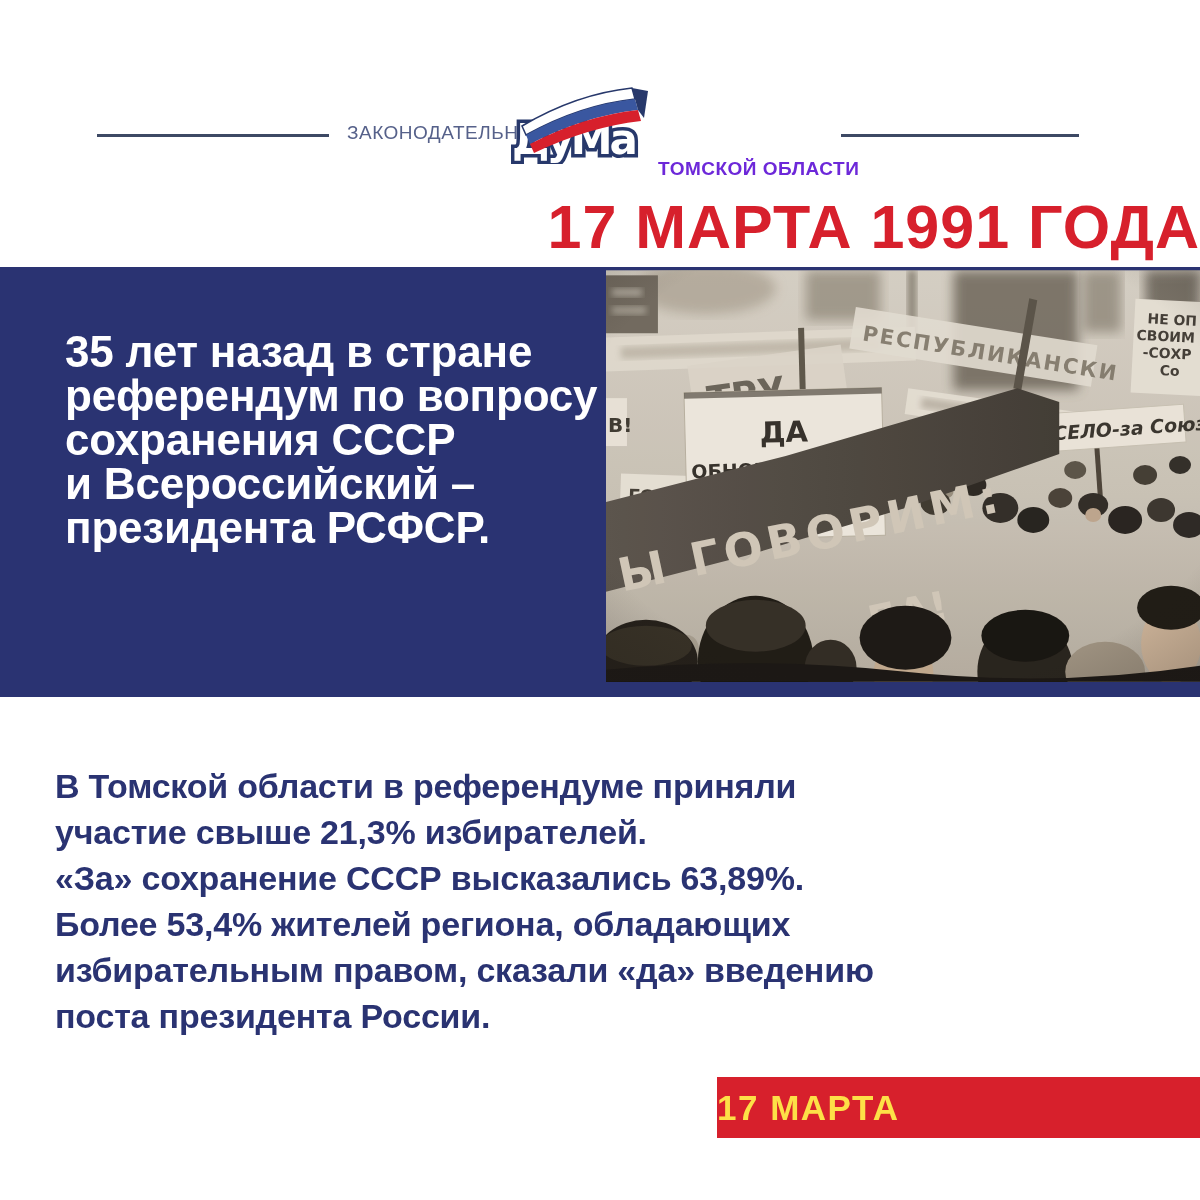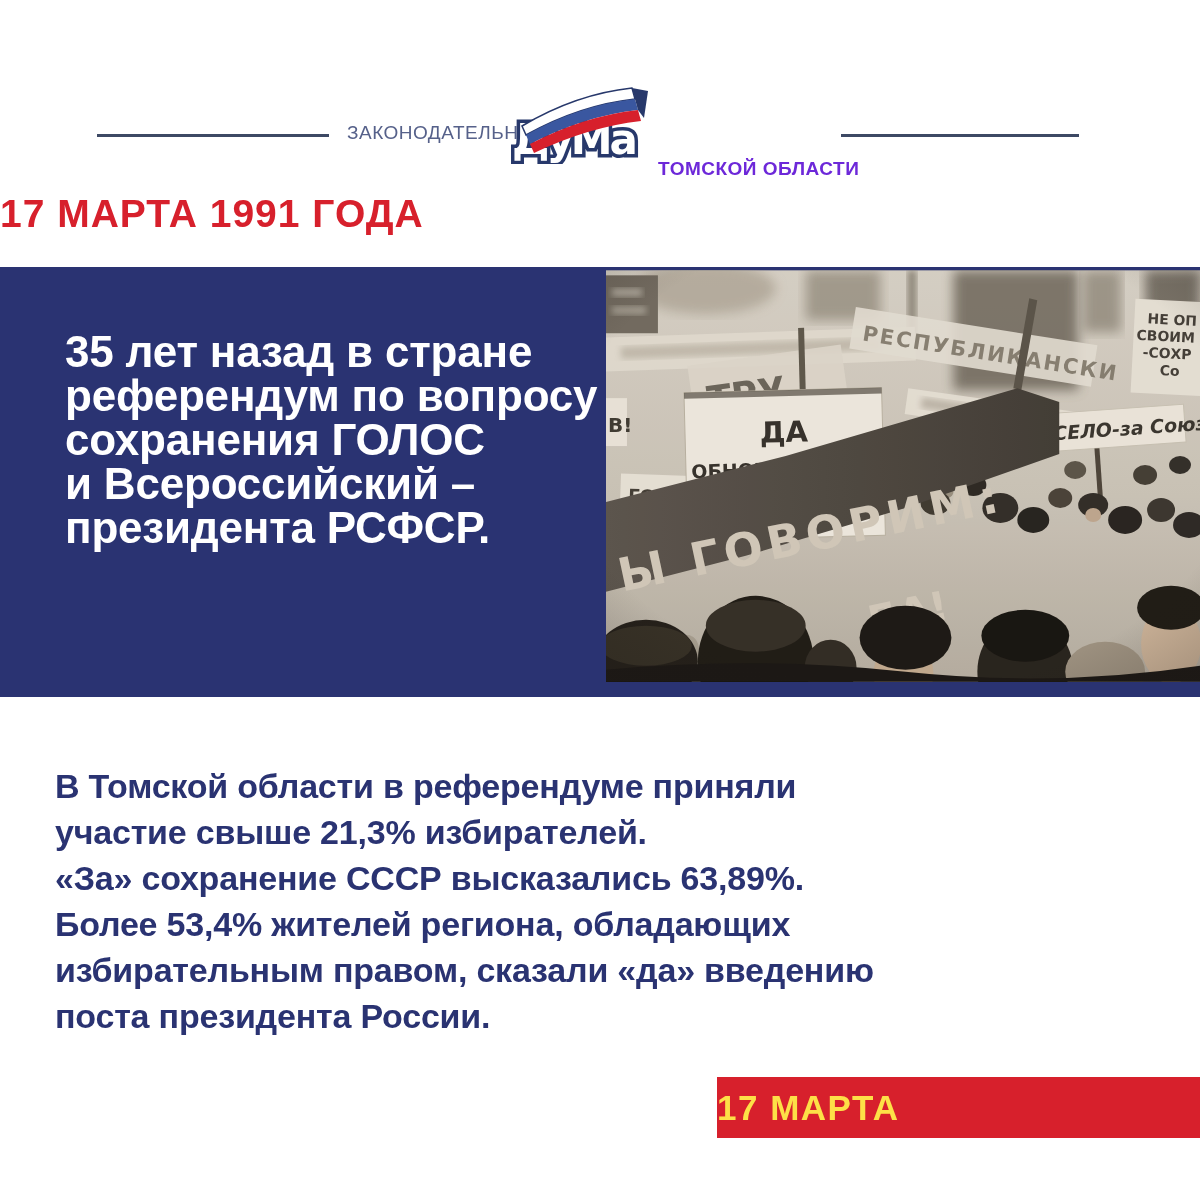--- a/index.html
+++ b/index.html
@@ -11,22 +11,22 @@
   
   .hdr-line { position:absolute; height:3px; background:#3d4964; }
   .hdr-line.left  { left:97px;  top:134px; width:232px; }
   .hdr-line.right { left:841px; top:134px; width:238px; }
   .hdr-label { position:absolute; font-size:19px; letter-spacing:.5px; white-space:nowrap; }
   .hdr-label.light { left:347px; top:122px; color:#56618a; font-weight:400; }
   .hdr-label.bold  { left:658px; top:138px; color:#6d28d9; font-weight:700;margin-top:20px; }
   .logo { position:absolute; left:508px; top:78px; width:148px; height:86px; }
   
   .title {
-    position:absolute; top:192px; left:0; width:100%; text-align:left;
-    color:#d7202c; font-size:39px; font-weight:700; letter-spacing:1px; white-space:nowrap;
+    position:absolute; top:192px; left:0; width:100%; text-align:right;
+    color:#d7202c; font-size:61px; font-weight:700; letter-spacing:1px; white-space:nowrap;
   }
   
   .band { position:absolute; left:0; top:267px; width:1200px; height:430px; background:#2a3372; }
   .lead {
     position:absolute; left:65px; top:330px; color:#ffffff;
     font-size:44px; line-height:44px; font-weight:700; letter-spacing:-.2px; white-space:nowrap;
   }
   .photo { position:absolute; left:606px; top:270px; width:594px; height:412px; }
   .photo svg { display:block; }
   
@@ -65,21 +65,21 @@
   <div class="hdr-label bold">ТОМСКОЙ ОБЛАСТИ</div>
   <div class="hdr-line right"></div>
 
   <div class="title">17 МАРТА 1991 ГОДА</div>
 
   <div class="band"></div>
 
   <div class="lead">
     <div>35 лет назад в стране</div>
     <div>референдум по вопросу</div>
-    <div>сохранения ГОЛОС</div>
+    <div>сохранения СССР</div>
     <div>и Всероссийский –</div>
     <div>президента РСФСР.</div>
   </div>
 
   <div class="photo">
     <svg width="594" height="412" viewBox="0 0 595 412" class="sign-font">
       <defs>
         <linearGradient id="pbg" x1="0" y1="0" x2="0" y2="1">
           <stop offset="0" stop-color="#d8d2c8"></stop>
           <stop offset="0.55" stop-color="#cbc4b9"></stop>

